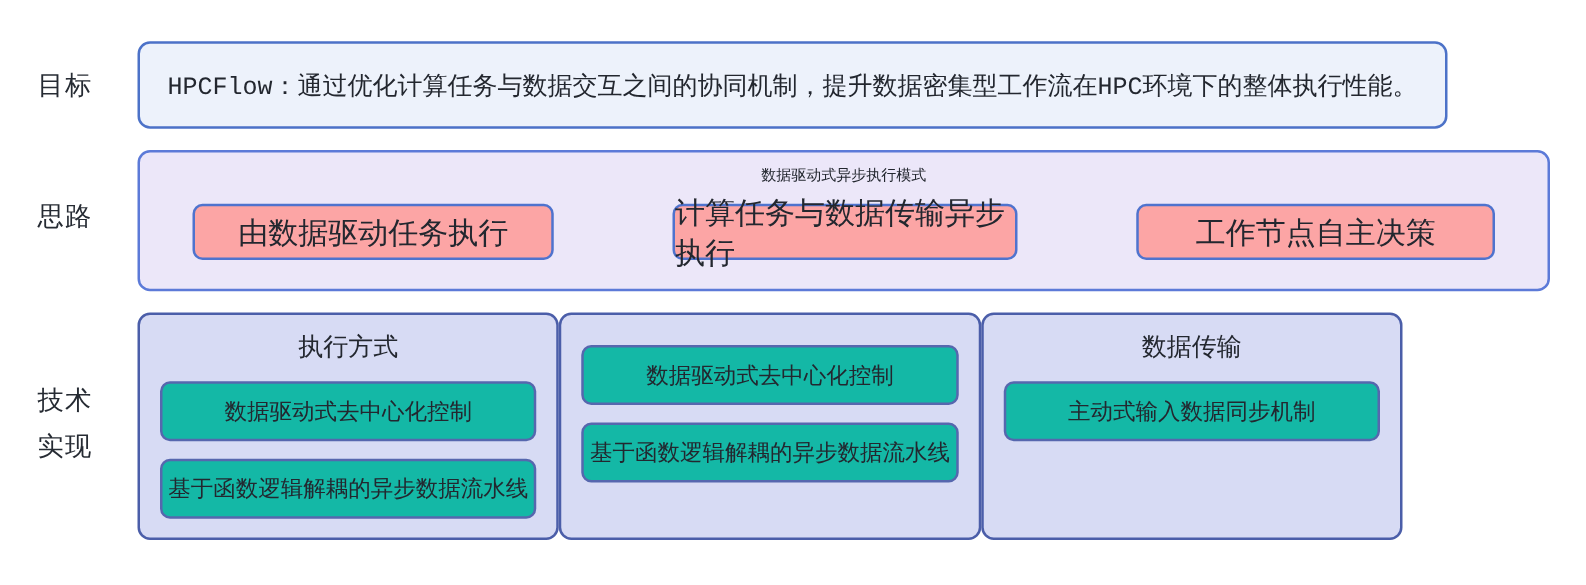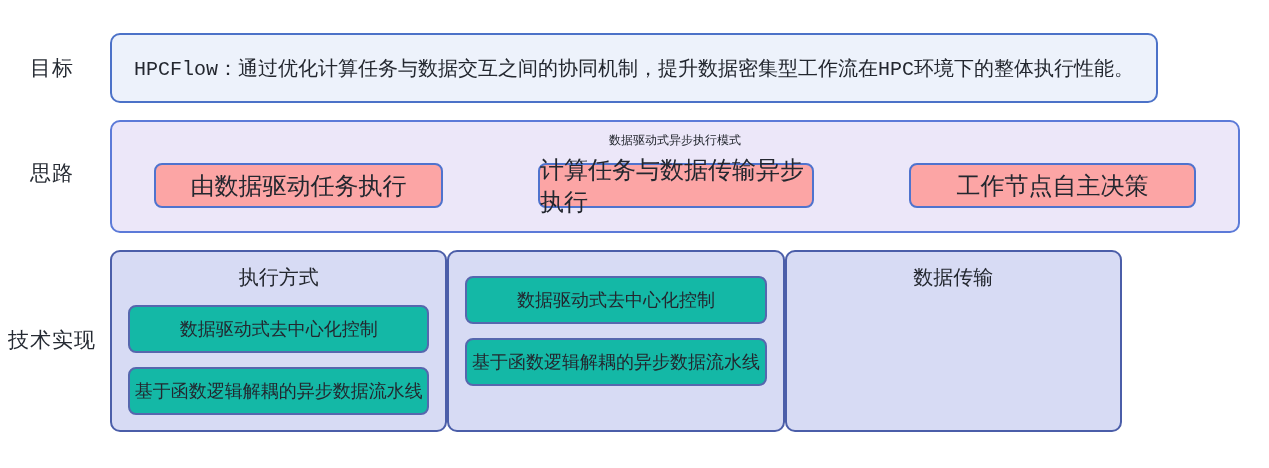--- a/index.html
+++ b/index.html
@@ -18,21 +18,21 @@
     width: 96px;
     display: flex;
     align-items: center;
     justify-content: center;
     font-size: 21px;
     color: #262B33;
     letter-spacing: 1px;
   }
   .label-goal { top: 33px; height: 70px; }
   .label-approach { top: 116px; height: 113px; }
-  .label-impl { top: 250px; height: 182px; flex-direction: row; line-height: 37px; }
+  .label-impl { top: 250px; height: 182px; flex-direction: column; line-height: 37px; }
 
   .goal-box {
     position: absolute;
     left: 110px; top: 33px;
     width: 1048px; height: 70px;
     background: var(--goal-fill, #EDF2FB);
     border: 2px solid var(--goal-border, #4C72C8);
     border-radius: 10px;
     box-sizing: border-box;
     display: flex; align-items: center; justify-content: center;
@@ -137,16 +137,17 @@
       <div class="impl-title">执行方式</div>
       <div class="pill2">数据驱动式去中心化控制</div>
       <div class="pill2">基于函数逻辑解耦的异步数据流水线</div>
     </div>
     <div class="impl-col">
       <div class="pill2">数据驱动式去中心化控制</div>
       <div class="pill2">基于函数逻辑解耦的异步数据流水线</div>
     </div>
     <div class="impl-col">
       <div class="impl-title">数据传输</div>
+      <div class="pill2">主动式输入数据同步机制</div>
     </div>
   </div>
 
 </div>
 
 </body></html>

